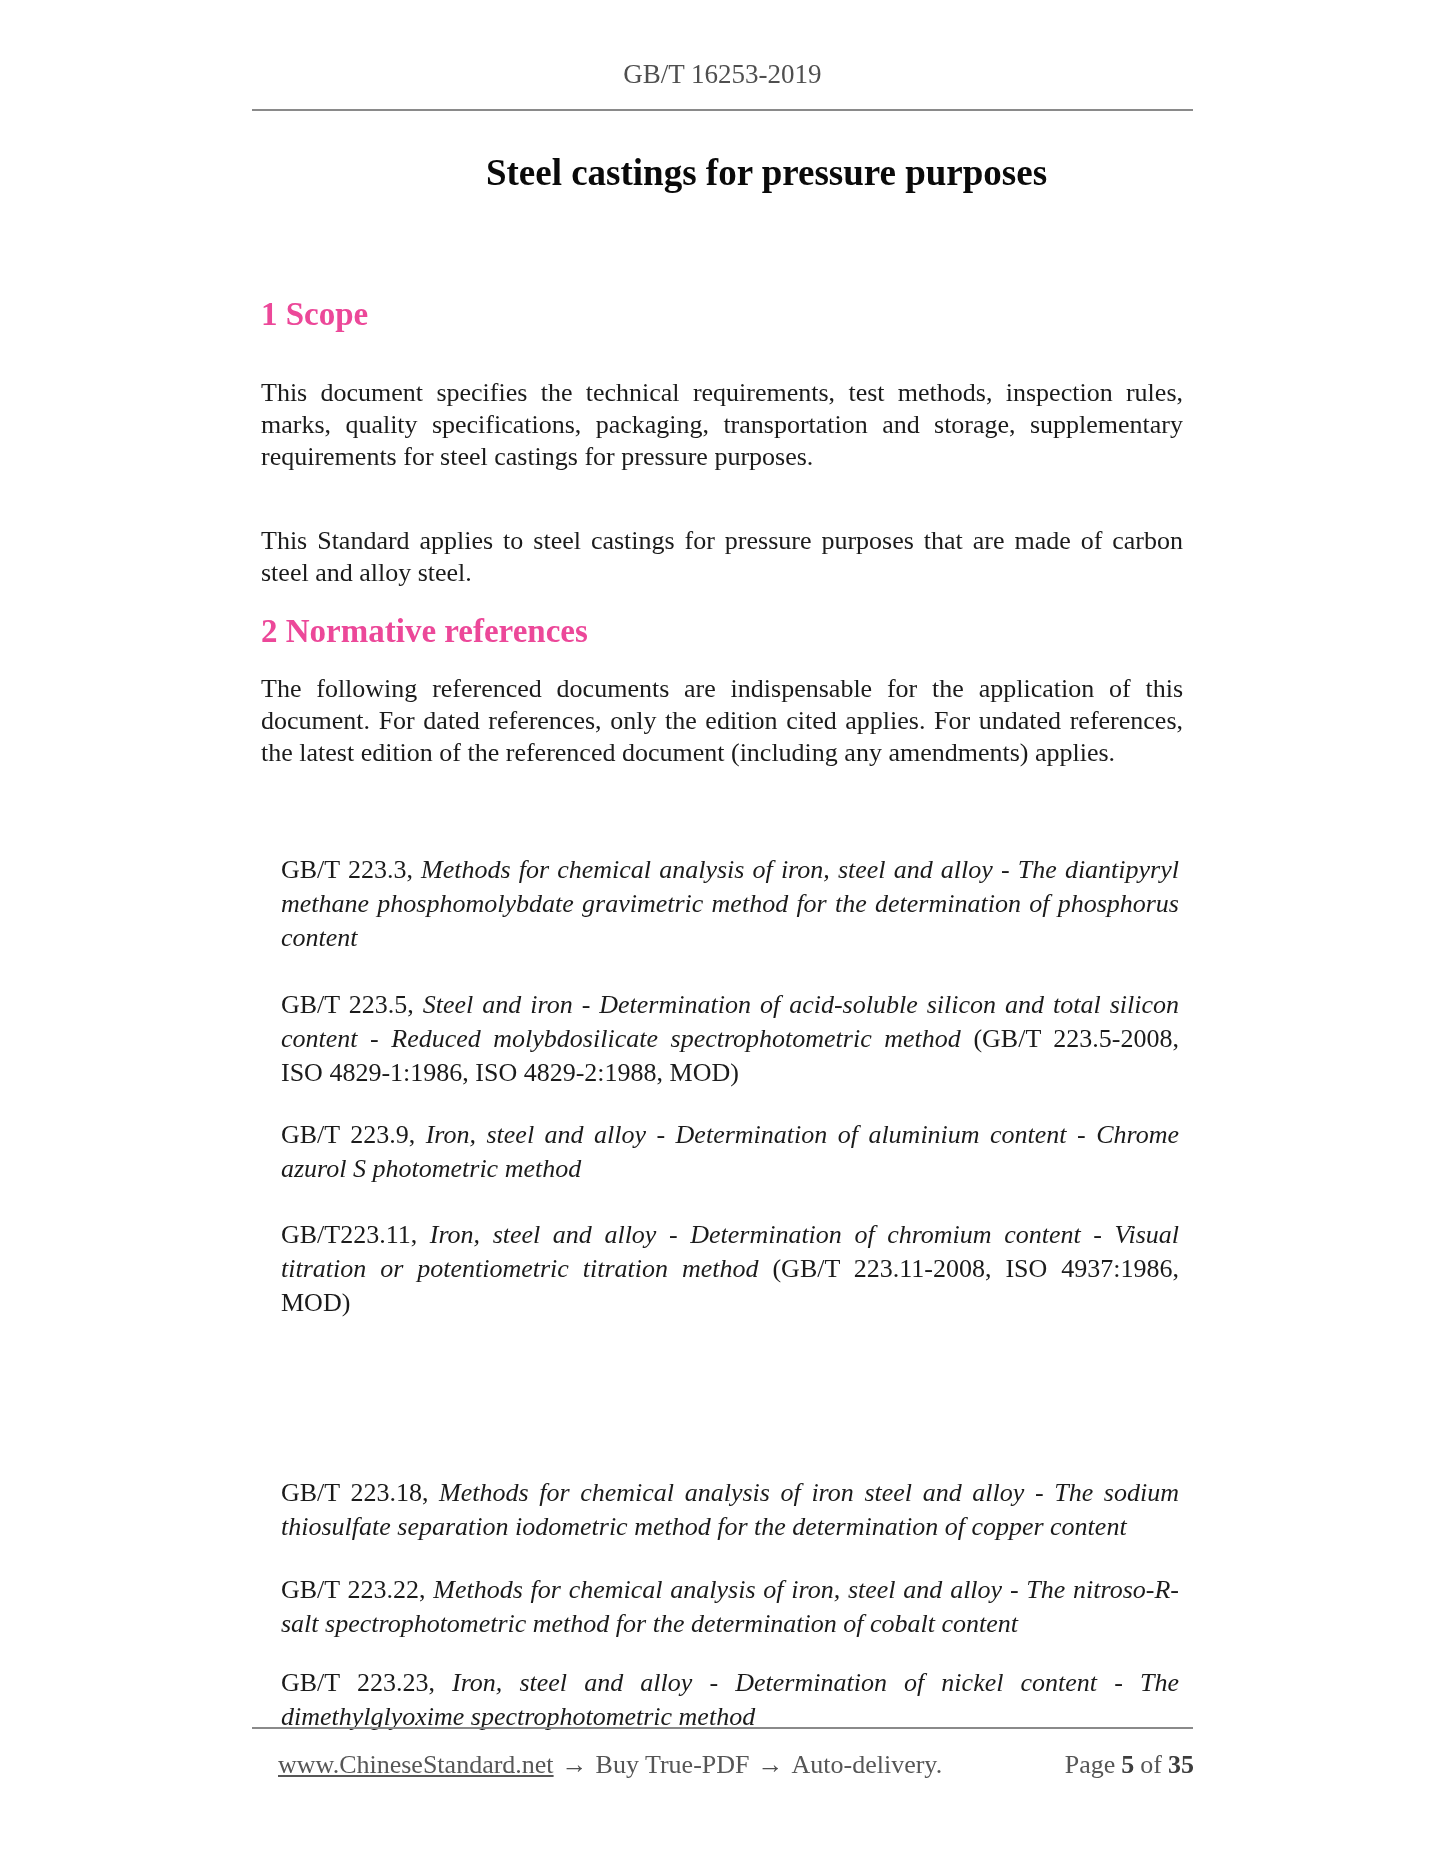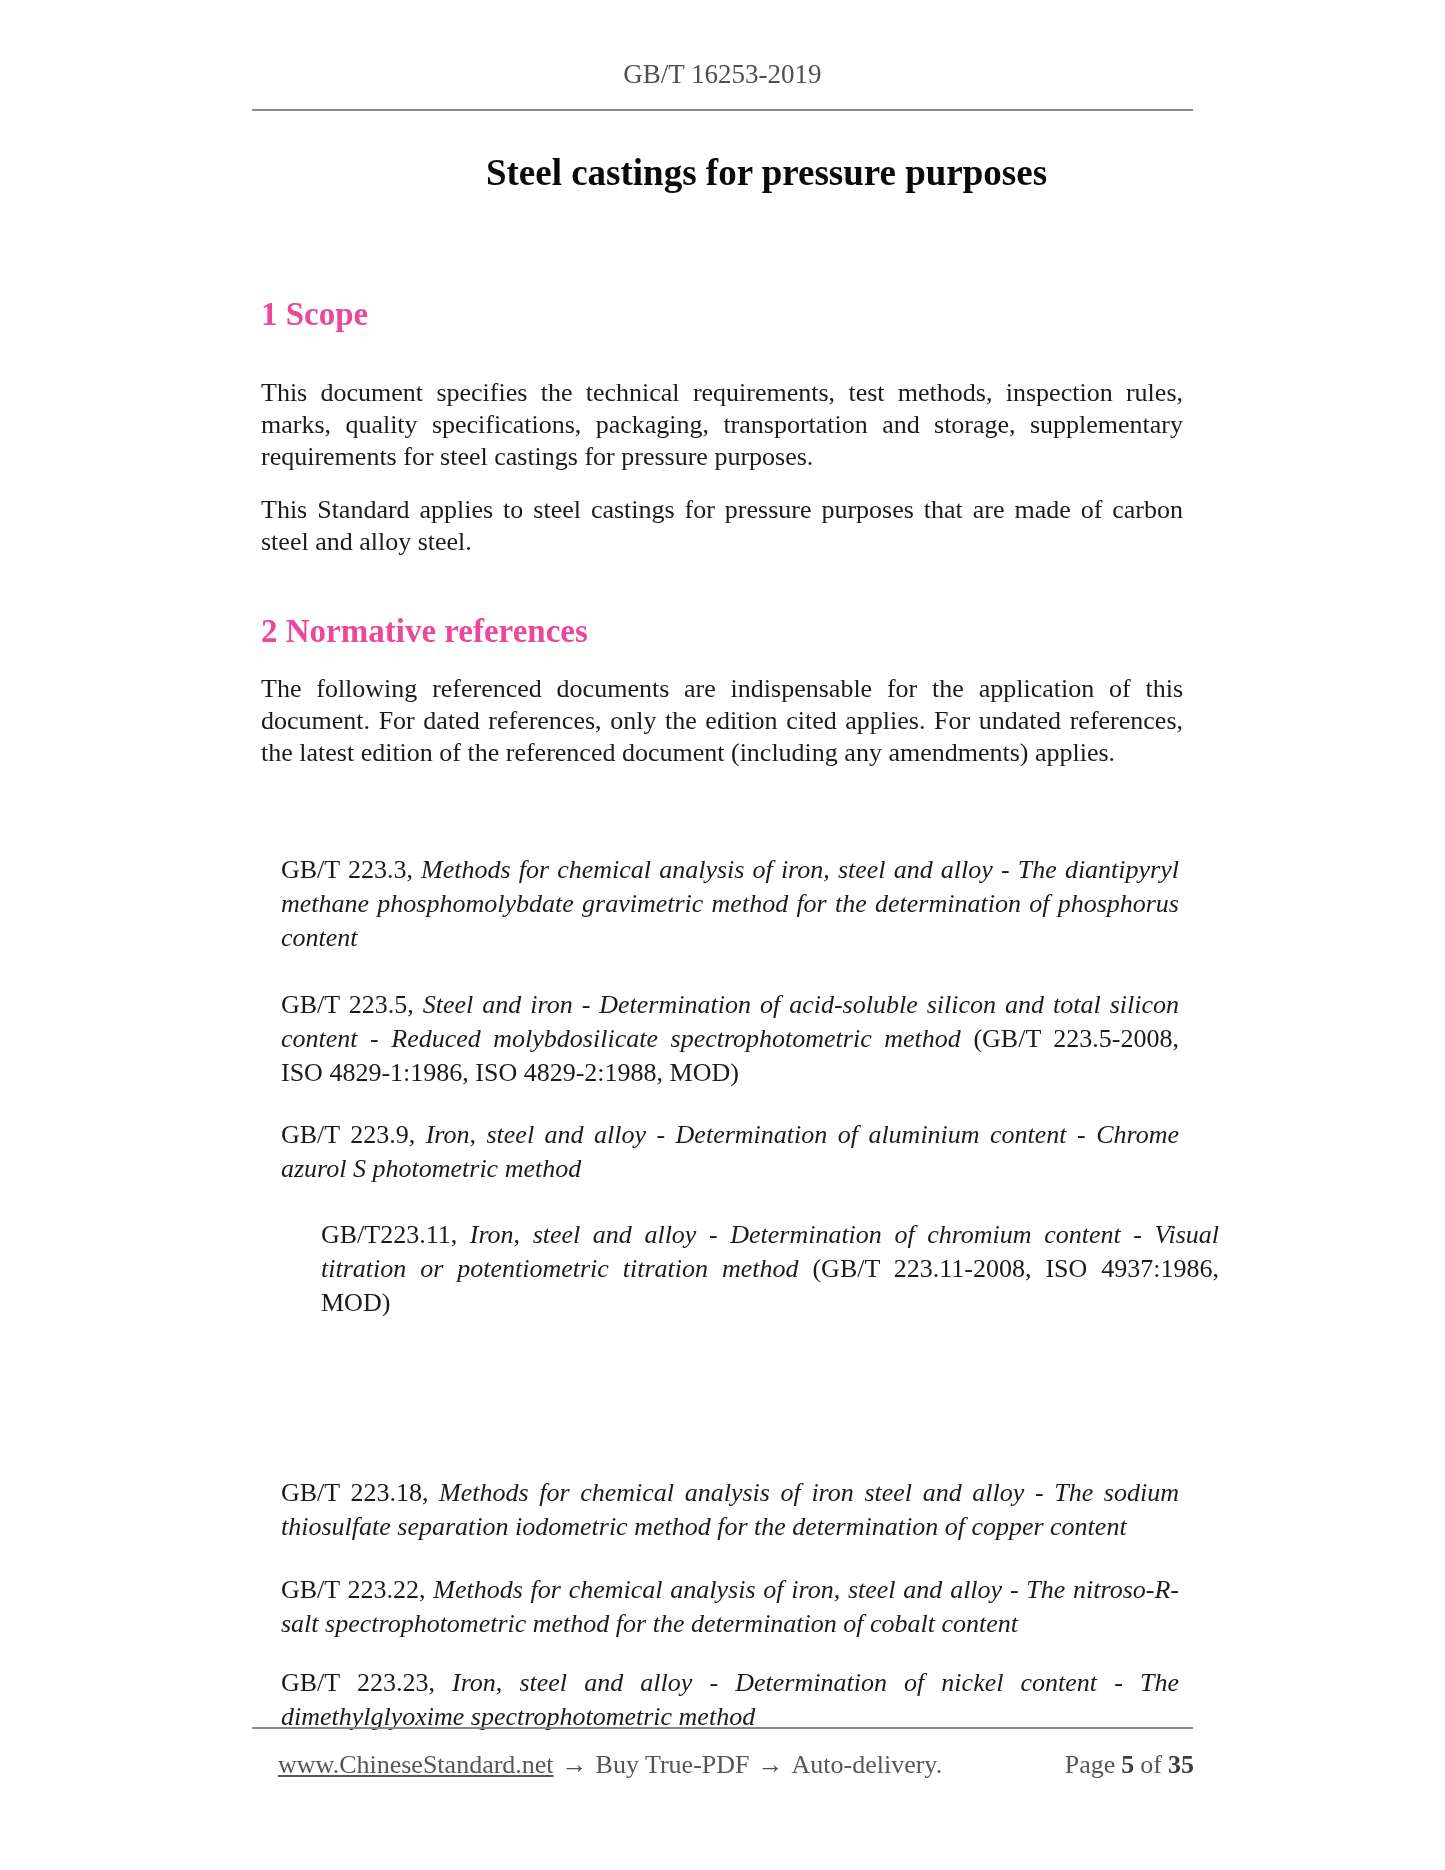--- a/index.html
+++ b/index.html
@@ -45,34 +45,34 @@
   .heading-scope     { top: 294px; }
   .heading-normative { top: 611px; }
 
   .body-par {
     left: 261px; width: 922px;
     font-size: 26px; line-height: 32px;
     text-align: justify;
     color: #1b1b1b;
   }
   .par-1 { top: 377px; }
-  .par-2 { top: 494px; }
+  .par-2 { top: 525px; }
   .par-3 { top: 673px; }
 
   .ref {
     left: 281px; width: 898px;
     font-size: 26px; line-height: 34px;
     text-align: justify;
     color: #1b1b1b;
   }
   .ref .ref-title { font-style: italic; }
   .ref-1 { top: 827px; }
   .ref-2 { top: 962px; }
   .ref-3 { top: 1092px; }
-  .ref-4 { top: 1192px; margin-left: 40px; }
+  .ref-4 { top: 1192px; }
   .ref-5 { top: 1317px; }
   .ref-6 { top: 1450px; }
   .ref-7 { top: 1547px; }
   .ref-8 { top: 1640px; }
 
   .footer {
     top: 1748px; left: 278px; width: 922px;
     font-size: 26px; line-height: 34px;
     color: #565656;
     display: flex;

